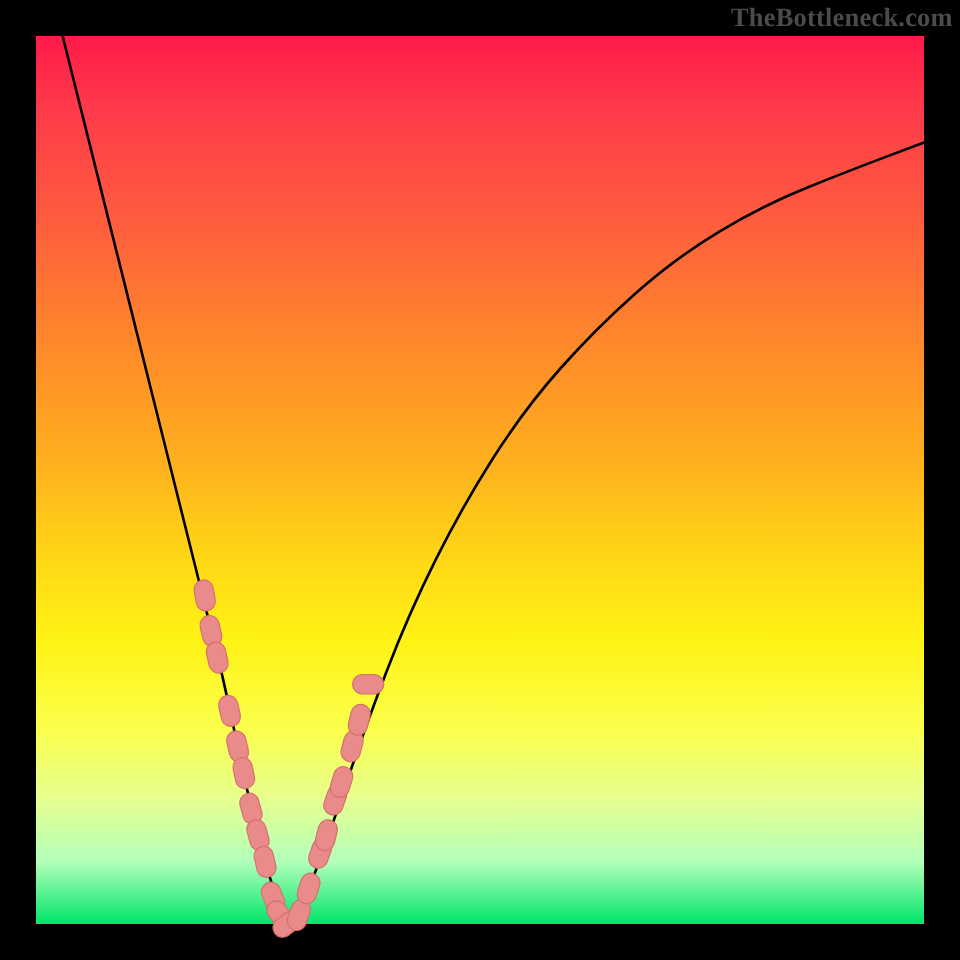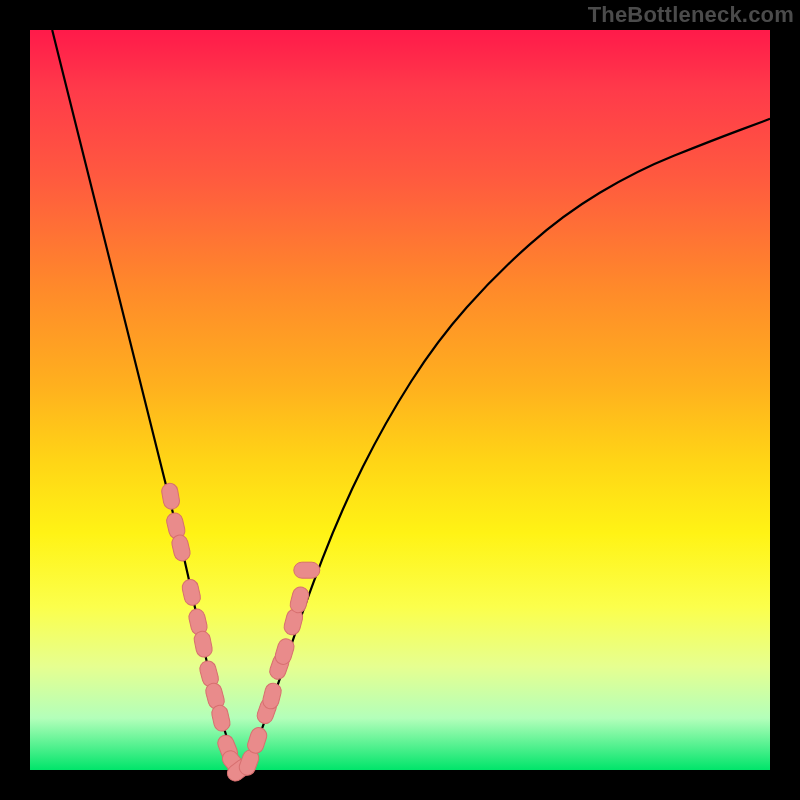--- a/index.html
+++ b/index.html
@@ -35,21 +35,21 @@
       #fbff4c 78%,
       #e6ff90 86%,
       #b3ffba 93%,
       #00e56a 100%);
   }
   .watermark {
     position: absolute;
     top: 2px;
     right: 6px;
     color: #4b4b4b;
-    font-family: Liberation Sans, sans-serif;
+    font-family: Liberation Serif, serif;
     font-size: 22px;
     font-weight: 600;
     letter-spacing: 0.2px;
     user-select: none;
   }
   svg.curve {
     position: absolute;
     left: 30px;
     top: 30px;
     width: 740px;

